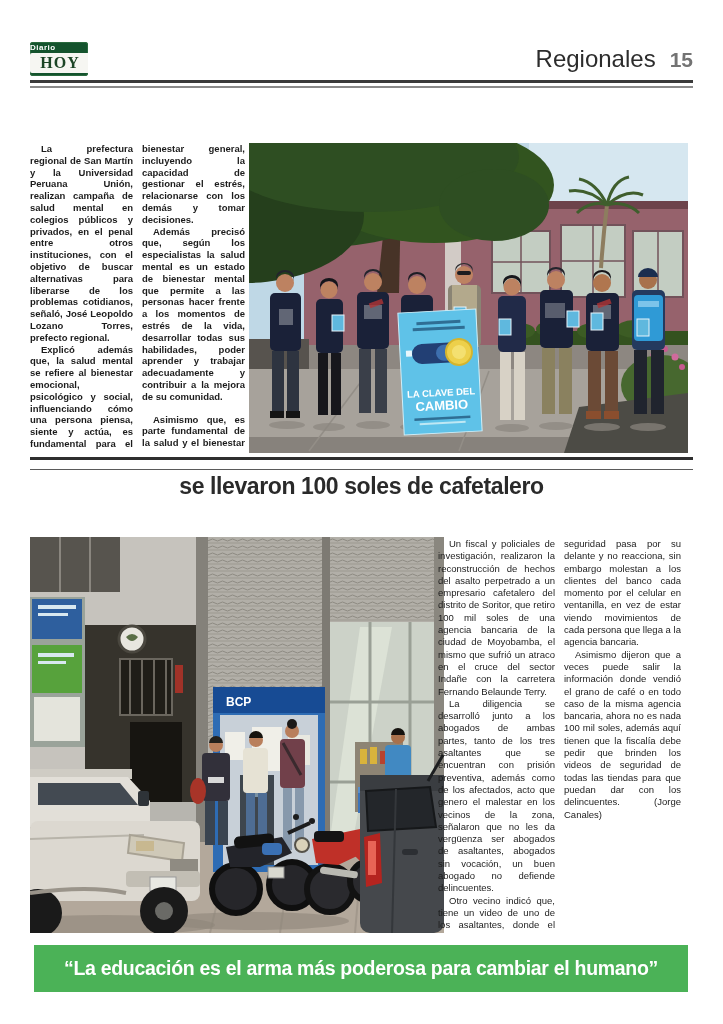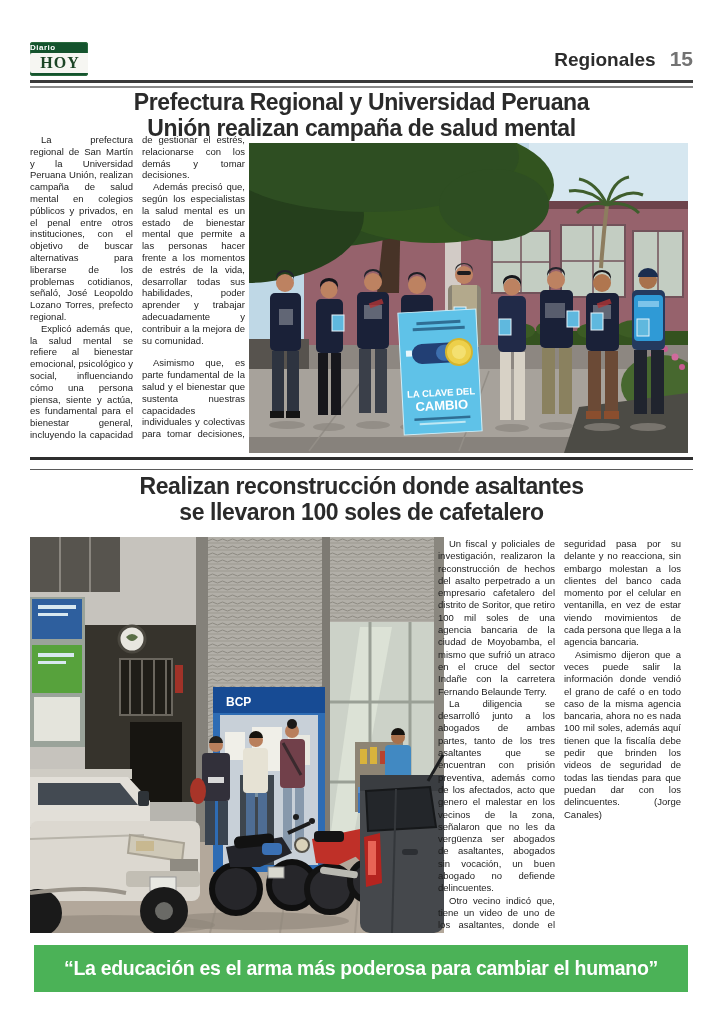--- a/index.html
+++ b/index.html
@@ -8,33 +8,33 @@
     font-family:"Liberation Sans",sans-serif;color:#1d1d1d;
     outline:1px solid #d8d8d8;margin:0 auto;overflow:hidden;
   }
   
   .masthead{position:absolute;left:30px;top:40px;width:663px;height:38px;display:flex;align-items:center;}
   .logo{width:58px;height:34px;background:#14532d;border-radius:3px;display:flex;flex-direction:column;align-items:flex-start;justify-content:flex-start;overflow:hidden;box-shadow:inset 0 0 0 1px #2a6a3e;}
   .logo-diario{font-size:8px;font-weight:bold;color:#ffffff;line-height:11px;letter-spacing:.5px;}
   .logo-hoy{background:#f6f6f2;width:60px;text-align:center;font-size:16px;font-weight:bold;color:#1c4526;font-family:"Liberation Serif",serif;line-height:20px;letter-spacing:1px;border-radius:2px;margin-bottom:2px;}
   .edition-date{margin-left:14px;font-size:15px;color:#222;}
   .section-group{margin-left:auto;display:flex;align-items:baseline;gap:14px;}
-  .section-name{font-size:19px;font-weight:bold;color:#2c2c2c;}
+  .section-name{font-size:24px;font-weight:normal;color:#2c2c2c;}
   .page-number{font-size:21px;font-weight:bold;color:#737373;}
   .rule{position:absolute;left:30px;width:663px;height:0;}
   .rule-a{top:80px;border-top:3px solid #3a3a3a;}
   .rule-b{top:86px;border-top:2px solid #8a8a8a;}
   
   .headline{position:absolute;left:30px;width:663px;text-align:center;font-weight:bold;color:#2a2a2a;letter-spacing:-.4px;}
   .headline .hl{font-size:23px;line-height:26px;}
   #headline1{top:89px;}
   #headline2{top:473px;}
   
   .bodytext{position:absolute;text-align:justify;font-size:9.5px;color:#1c1c1c;column-count:2;column-gap:9px;column-fill:auto;overflow:hidden;hyphens:auto;}
-  #article1-text{left:30px;top:134px;width:215px;height:313px;line-height:11.8px;}
+  #article1-text{left:30px;top:143px;width:215px;height:313px;line-height:11.8px;font-weight:bold;}
   #article2-text{left:438px;top:538px;width:243px;height:402px;line-height:12.3px;}
   .bodytext p{margin:0;text-indent:11px;}
   #article1-text p:last-child{margin-top:11px;}
   
   .photo{position:absolute;display:block;}
   #photo1{left:249px;top:143px;width:439px;height:310px;}
   #photo2{left:30px;top:537px;width:414px;height:396px;text-align:center;}
   .photo svg{width:100%;height:100%;display:block;}
   
   .sep-thick{position:absolute;left:30px;top:457px;width:663px;border-top:3px solid #2e2e2e;}
@@ -54,24 +54,20 @@
       <div class="logo-hoy">HOY</div>
     </div>
     <div class="section-group">
       <span class="section-name">Regionales</span>
       <span class="page-number">15</span>
     </div>
   </div>
   <div class="rule rule-a"></div>
   <div class="rule rule-b"></div>
 
-  <div class="headline" id="headline1">
-    <div class="hl">Prefectura Regional y  Universidad Peruana</div>
-    <div class="hl">Unión realizan campaña de salud mental</div>
-  </div>
 
   <div class="bodytext" id="article1-text">
     <p>La prefectura regional de San Martín y la Universidad Peruana Unión, realizan campaña de salud mental en colegios públicos y privados, en el penal entre otros instituciones, con el objetivo de buscar alternativas para liberarse de los problemas cotidianos, señaló, José Leopoldo Lozano Torres, prefecto regional.</p>
     <p>Explicó además que, la salud mental se refiere al bienestar emocional, psicológico y social, influenciando cómo una persona piensa, siente y actúa, es fundamental para el bienestar general, incluyendo la capacidad de gestionar el estrés, relacionarse con los demás y tomar decisiones.</p>
     <p>Además precisó que, según los especialistas la salud mental es un estado de bienestar mental que permite a las personas hacer frente a los momentos de estrés de la vida, desarrollar todas sus habilidades, poder aprender y trabajar adecuadamente y contribuir a la mejora de su comunidad.</p>
     <p>Asimismo que, es parte fundamental de la salud y el bienestar que sustenta nuestras capacidades individuales y colectivas para tomar decisiones, establecer relaciones y dar forma al mundo en el que vivimos, la salud mental es un derecho humano fundamental y, un elemento esencial para el desarrollo personal, comunitario y socioeconómico. (Jorge Canales)</p>
   </div>
 
   <div class="photo" id="photo1">
     <svg viewBox="0 0 439 310" preserveAspectRatio="none">
@@ -263,21 +259,20 @@
         <rect x="163" y="274" width="56" height="2.5" fill="#2f6e94"></rect>
         <rect x="168" y="279" width="46" height="2" fill="#bfe8f4"></rect>
       </g>
     </svg>
   </div>
 
   <div class="sep-thick"></div>
   <div class="sep-thin"></div>
 
   <div class="headline" id="headline2">
-    <div class="hl">Realizan reconstrucción donde asaltantes</div>
     <div class="hl">se llevaron 100 soles de cafetalero</div>
   </div>
 
   <div class="photo" id="photo2">
     <svg viewBox="0 0 414 396" preserveAspectRatio="none">
       <defs>
         <pattern id="lat" width="10" height="7" patternUnits="userSpaceOnUse">
           <rect width="10" height="7" fill="#b2afa8"></rect>
           <path d="M0 3 Q2.5 1 5 3 T10 3" stroke="#8d8a82" fill="none" stroke-width="1"></path>
           <line x1="0" y1="6" x2="10" y2="6" stroke="#9c9990" stroke-width="1"></line>

